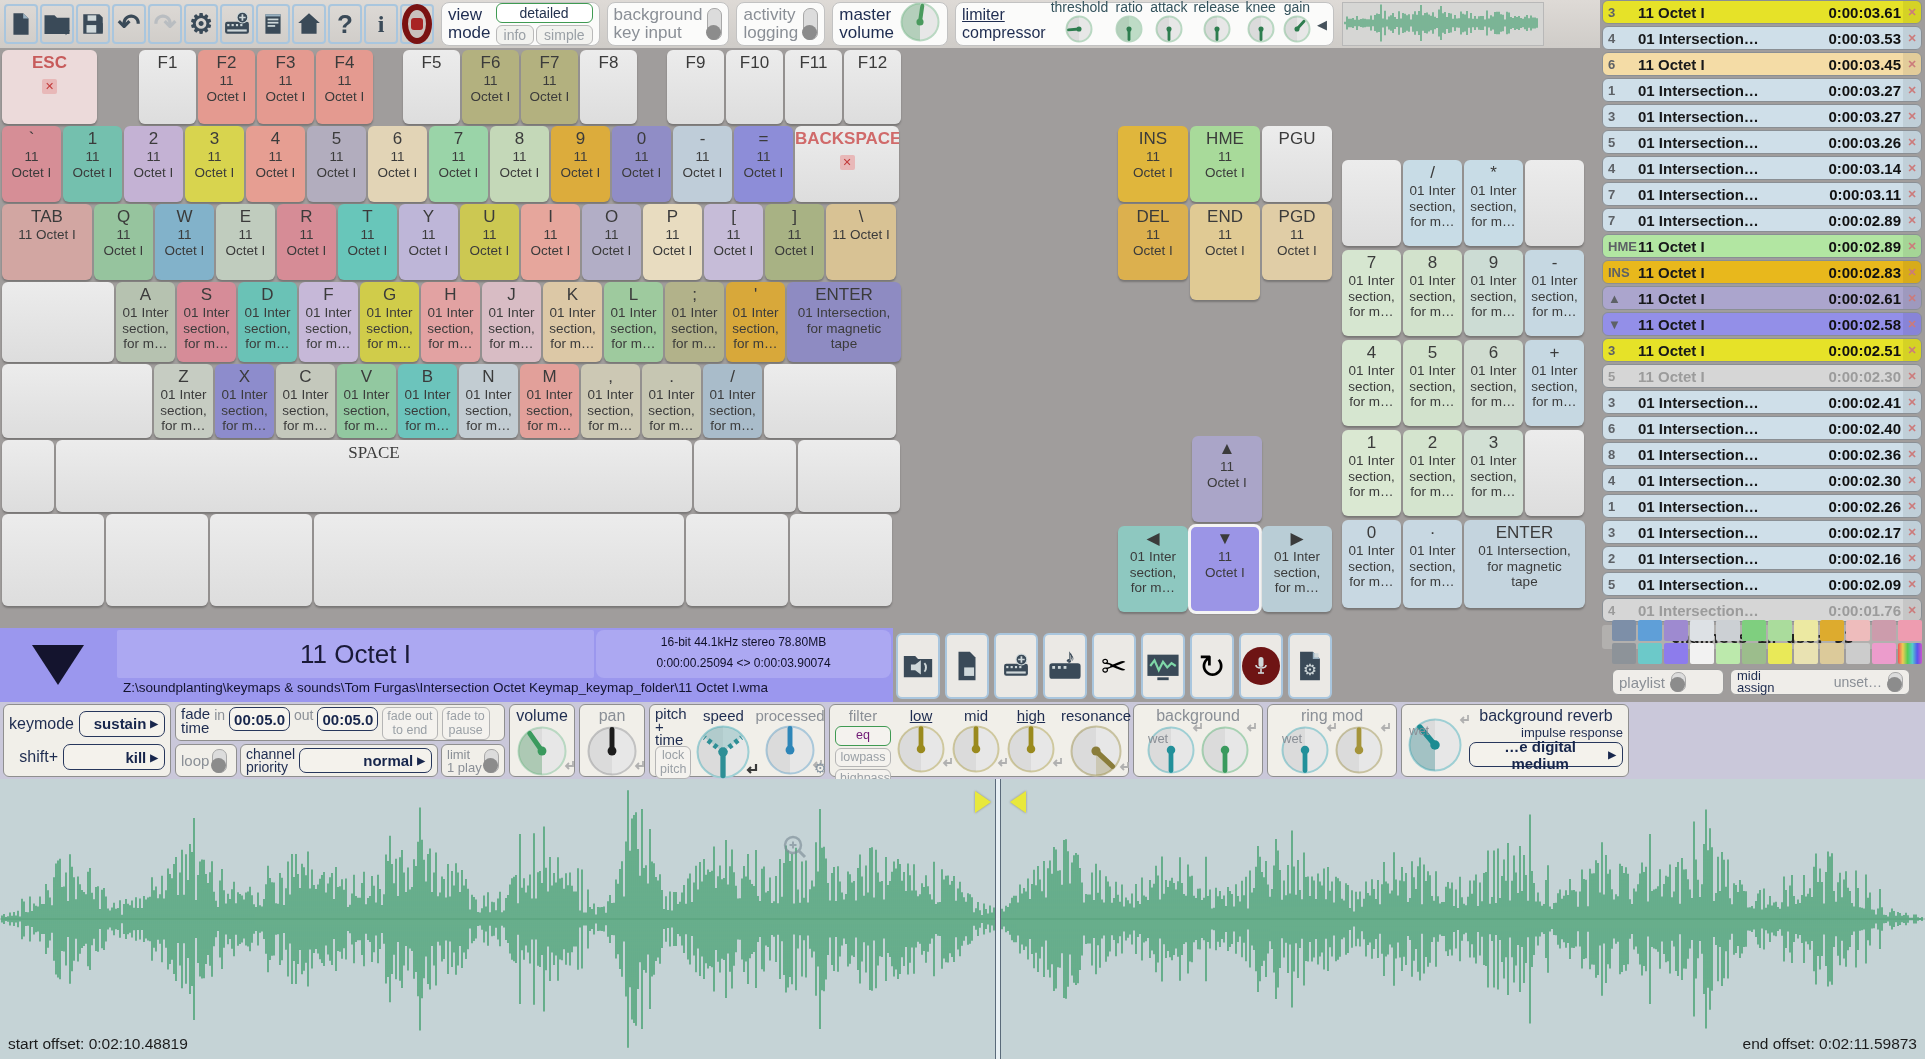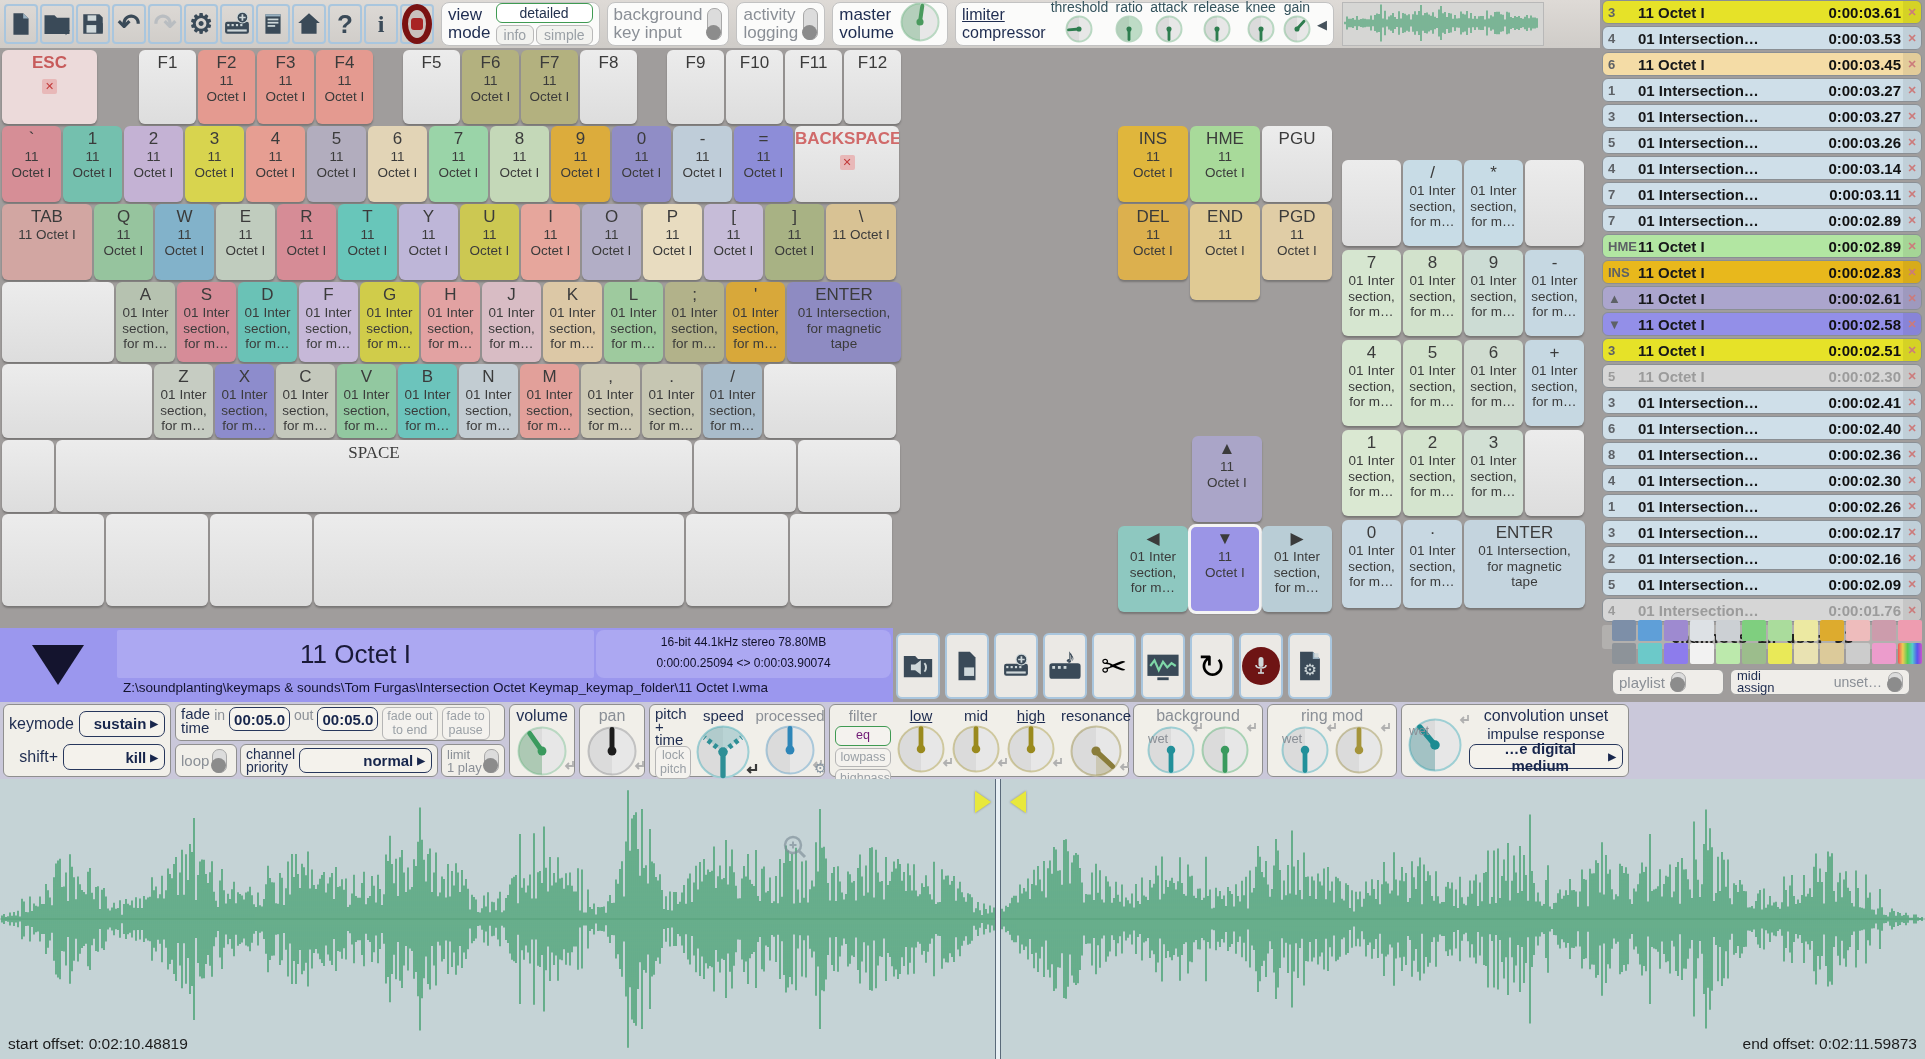--- a/index.html
+++ b/index.html
@@ -1271,22 +1271,22 @@
       <span class="knobwrap" id="conv-wet" style="margin-top:10px;"><span class="wetlbl">wet</span><svg width="56" height="56">
             <circle cx="28" cy="28" r="25.5" fill="#e7e7e7" stroke="#9ecfd4" stroke-width="2"></circle>
             <path d="M28,28 L28.0,53.5 A25.5,25.5 0 0 1 28.0,2.5 Z" fill="rgba(0,0,0,.05)"></path>
             <path d="M28,28 L28.0,53.5 A25.5,25.5 0 0 1 11.6,8.5 Z" fill="rgba(60,150,155,.35)"></path>
  <line x1="28" y1="28" x2="12.9" y2="10.0" stroke="#1d8c92" stroke-width="5.32" stroke-linecap="round"></line>
  <circle cx="28" cy="28" r="4.760000000000001" fill="#1d8c92"></circle>
           </svg><svg class="uarr" width="13" height="13">
             <path d="M10,2 V7 H3 M6,4 L3,7 L6,10" fill="none" stroke="#b0b0b0" stroke-width="1.8"></path>
           </svg></span>
       <div style="flex:1;text-align:center;">
-        <div class="navy" style="font-size:16px;">convolution unset</div>
-        <div class="navy" style="font-size:15px;">impulse response</div>
+        <div class="navy" style="font-size:16px;">background reverb</div>
+        <div class="navy" style="font-size:13px;text-align:right;">impulse response</div>
         <div class="sel-ctl" style="height:23px;margin-top:2px;">
           <span>…e digital medium</span>
             <span style="font-size:10px;">▶</span>
           </div>
       </div>
     </div>
   </div>
 </div>
 
 <div id="wavearea" class="abs">

